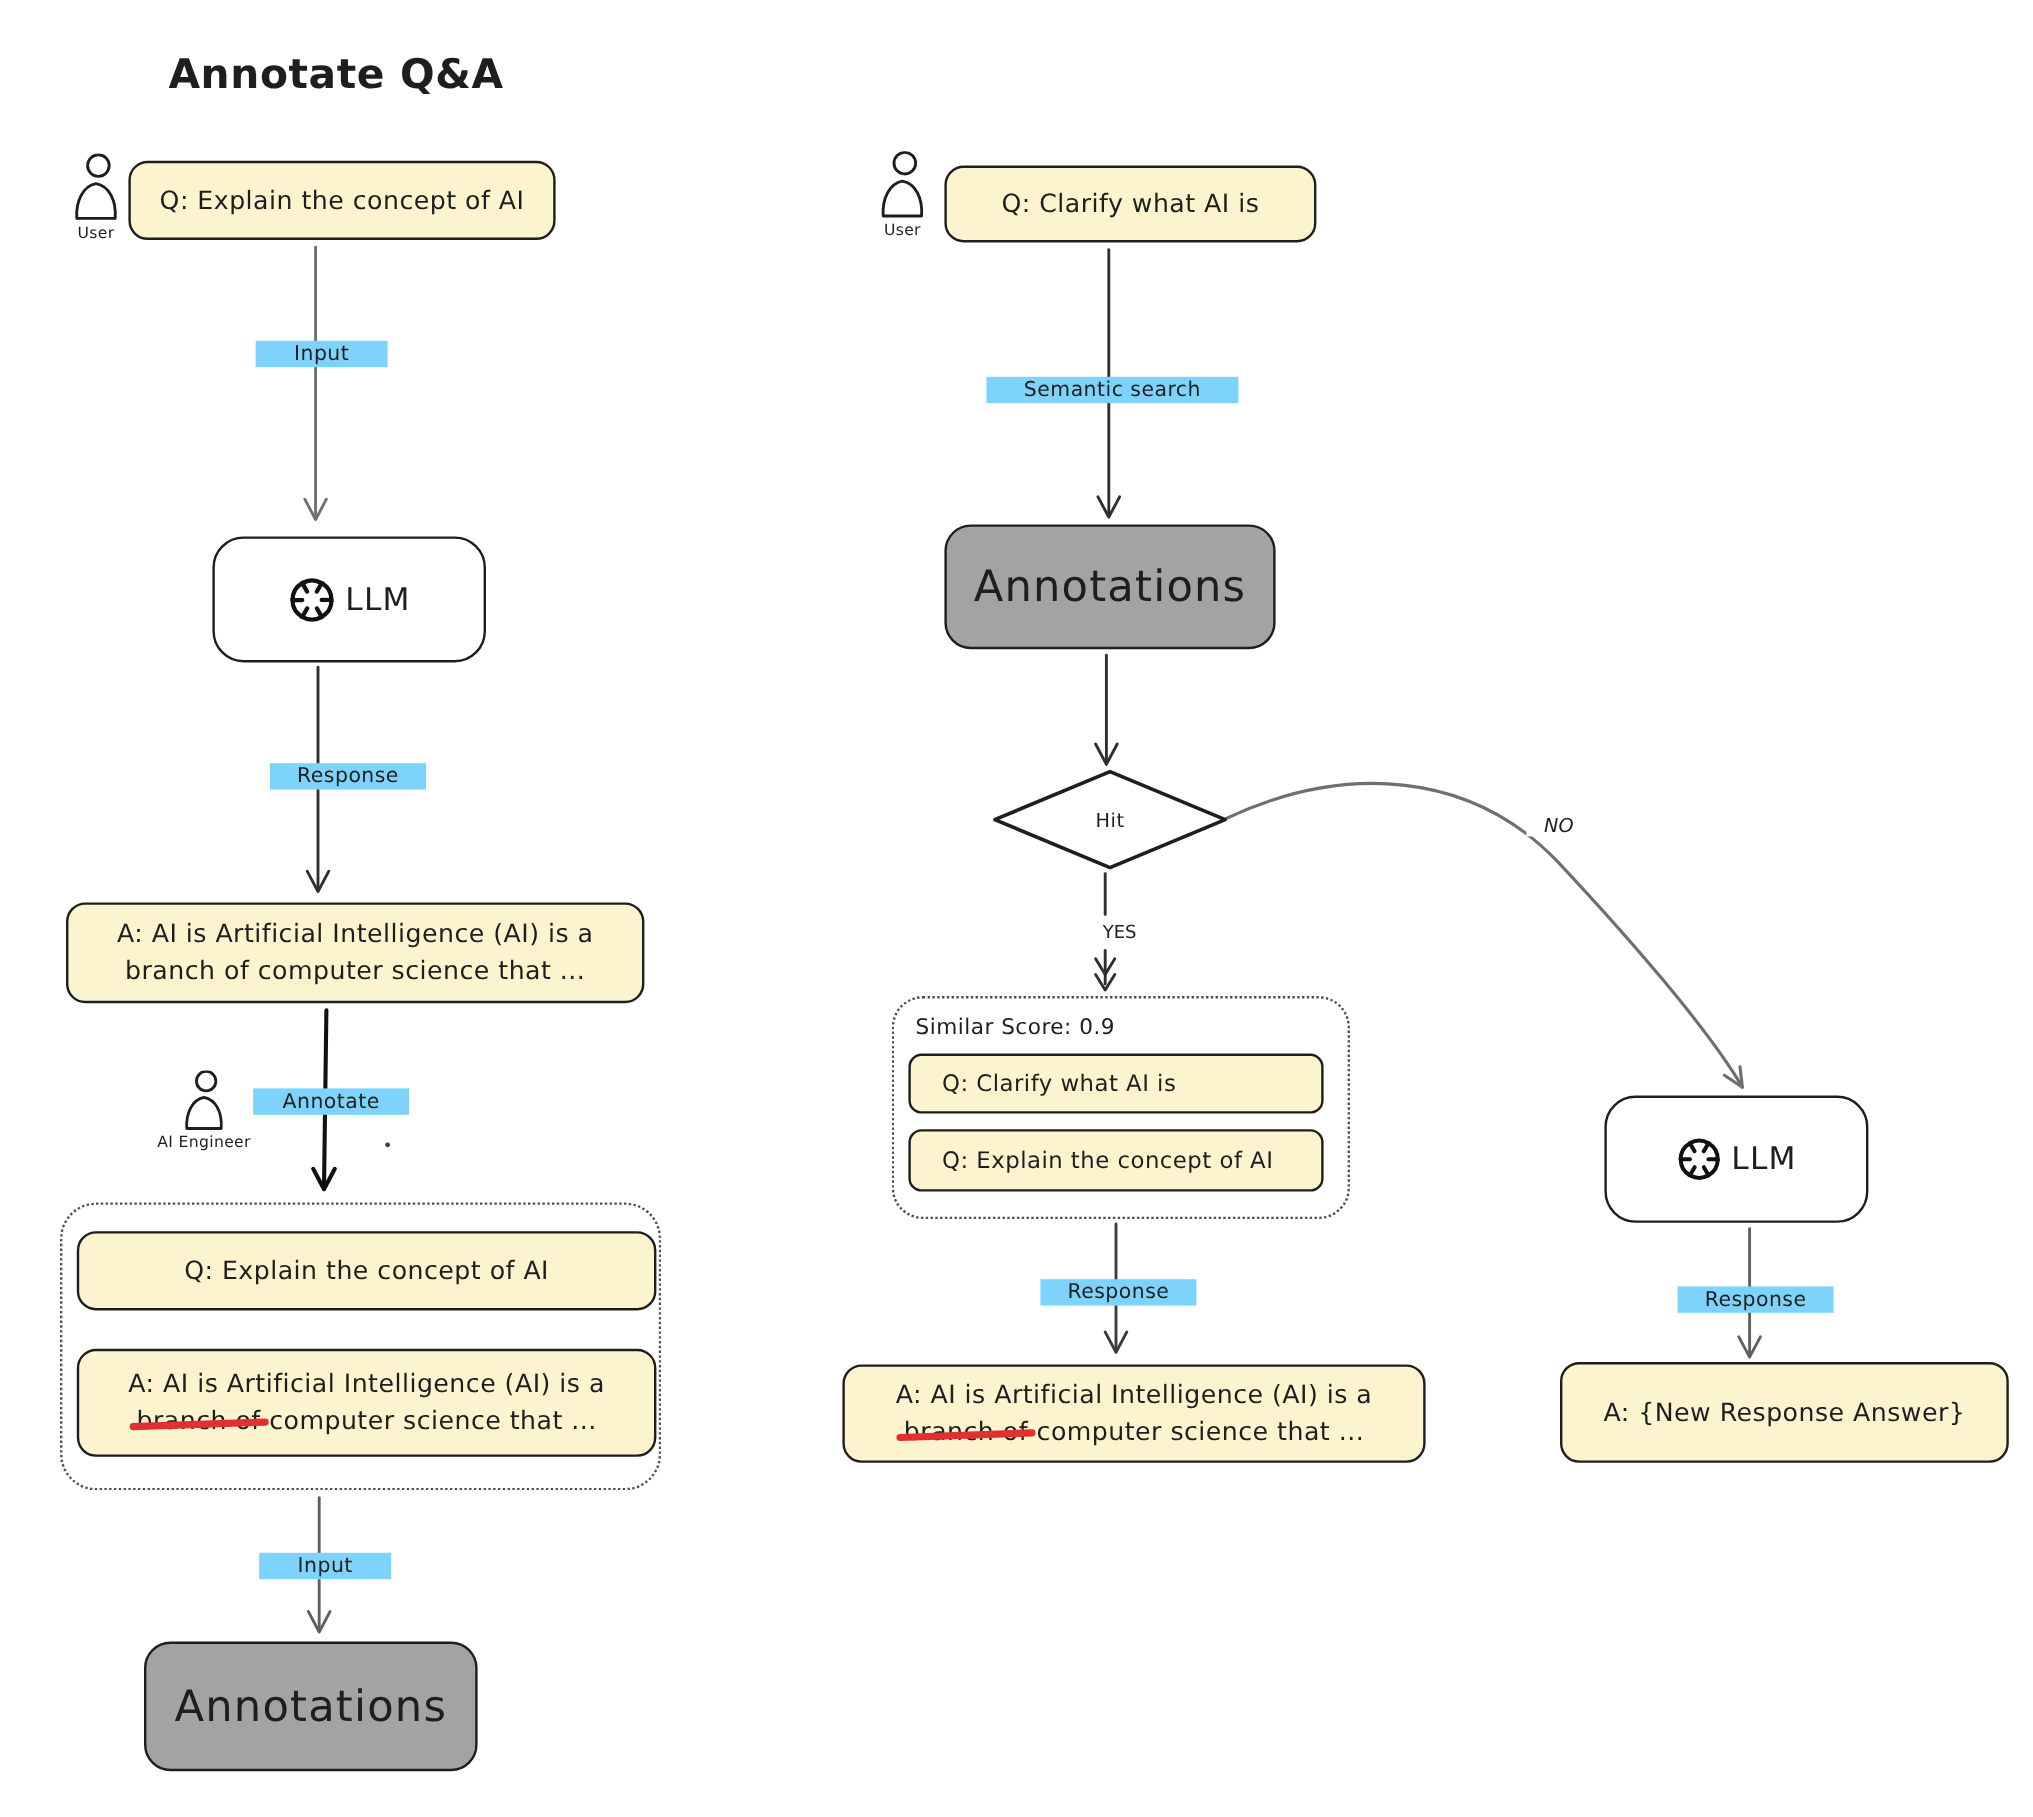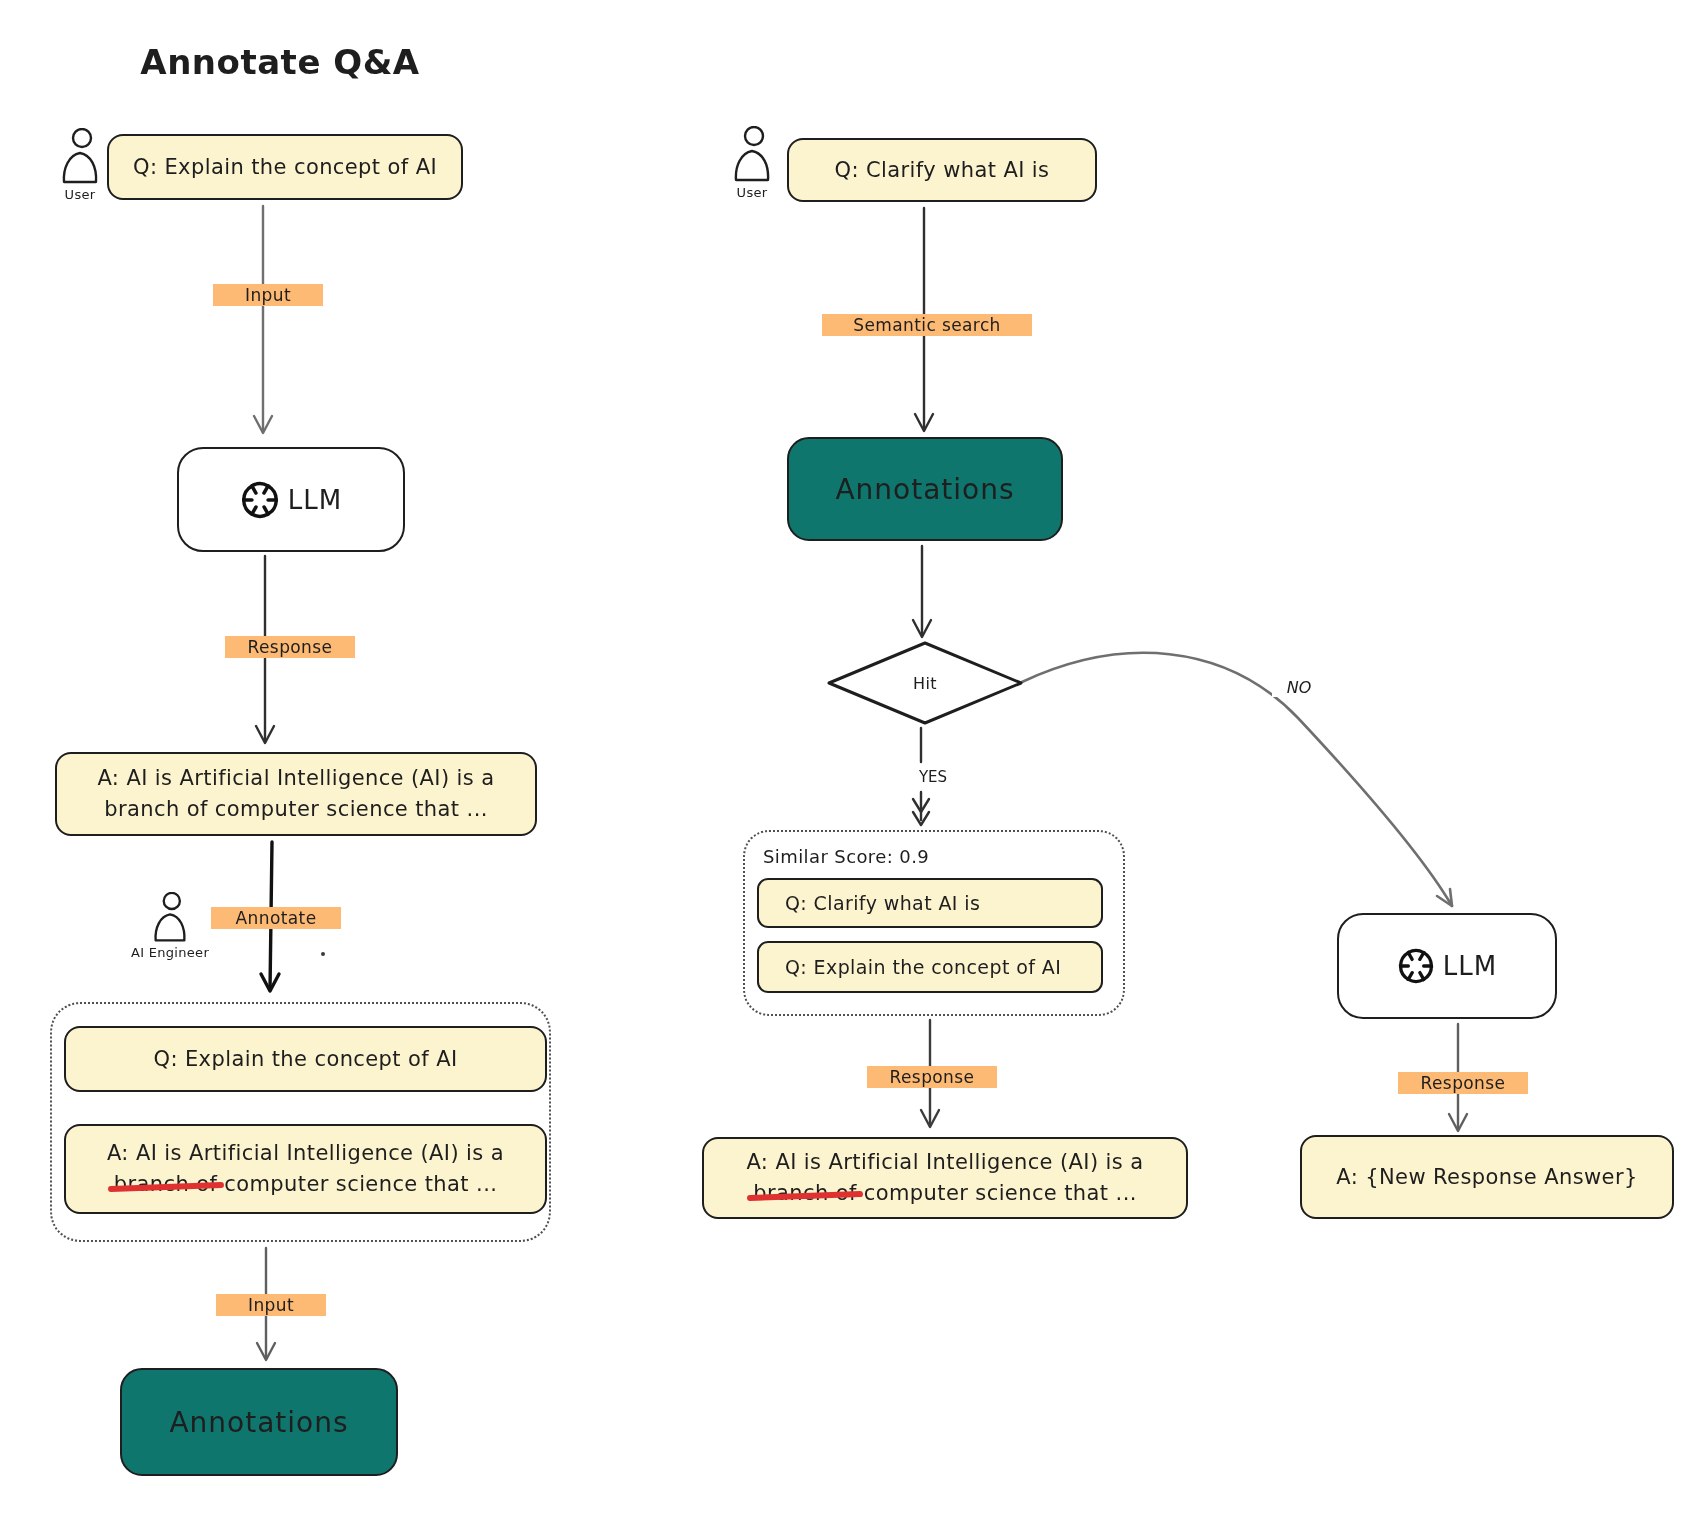--- a/index.html
+++ b/index.html
@@ -5,24 +5,24 @@
   html,body{margin:0;padding:0;background:#fff;}
   #canvas{position:relative;width:1694px;height:1514px;background:#ffffff;
           font-family:"DejaVu Sans",sans-serif;color:#1e1e1e;overflow:hidden;}
   #wires{position:absolute;left:0;top:0;width:1694px;height:1514px;z-index:1;}
   .title{position:absolute;font-size:34px;font-weight:bold;text-align:center;letter-spacing:.5px;z-index:3;margin-top:12px;}
   .node{position:absolute;border:2.6px solid #1e1e1e;display:flex;align-items:center;justify-content:center;
         text-align:center;box-sizing:border-box;z-index:2;}
   .yellow{background:#fcf3cf;border-radius:16px;font-size:21px;letter-spacing:.4px;}
   .two{flex-direction:column;line-height:31px;}
   .white-node{background:#fff;border-radius:26px;gap:8px;font-size:26px;letter-spacing:1px;}
-  .green-node{background:#0f766e;border-radius:22px;font-size:28px;letter-spacing:1px;}
+  .green-node{background:#a3a3a3;border-radius:22px;font-size:36px;letter-spacing:1px;}
   .dashed{position:absolute;border:2.4px dotted #4f4f4f;border-radius:30px;box-sizing:border-box;z-index:1;}
   .small-yellow{font-size:19px;border-radius:11px;justify-content:flex-start;padding-left:26px;text-align:left;}
-  .lbl{position:absolute;background:#fdba74;font-size:17px;text-align:center;padding:1px 5px;letter-spacing:.4px;z-index:3;}
+  .lbl{position:absolute;background:#7dd3fc;font-size:17px;text-align:center;padding:1px 5px;letter-spacing:.4px;z-index:3;}
   .tag{position:absolute;font-size:15px;background:#fff;padding:0 4px;z-index:3;}
   .score{position:absolute;font-size:18px;letter-spacing:.4px;z-index:3;}
   .persona{position:absolute;display:flex;flex-direction:column;align-items:center;z-index:2;}
   .persona-label{font-size:13px;margin-top:1px;letter-spacing:.3px;}
   .struck{position:relative;white-space:nowrap;}
   .struck::after{content:"";position:absolute;left:-6px;right:-6px;top:50%;height:6px;background:#e03131;
                  border-radius:3px;transform:rotate(-2deg);}
   .diamond-wrap{position:absolute;z-index:2;}
   .diamond-label{position:absolute;inset:0;display:flex;align-items:center;justify-content:center;font-size:16px;letter-spacing:.5px;}
   .dot{position:absolute;width:4px;height:4px;border-radius:50%;background:#3a3a3a;z-index:2;}

